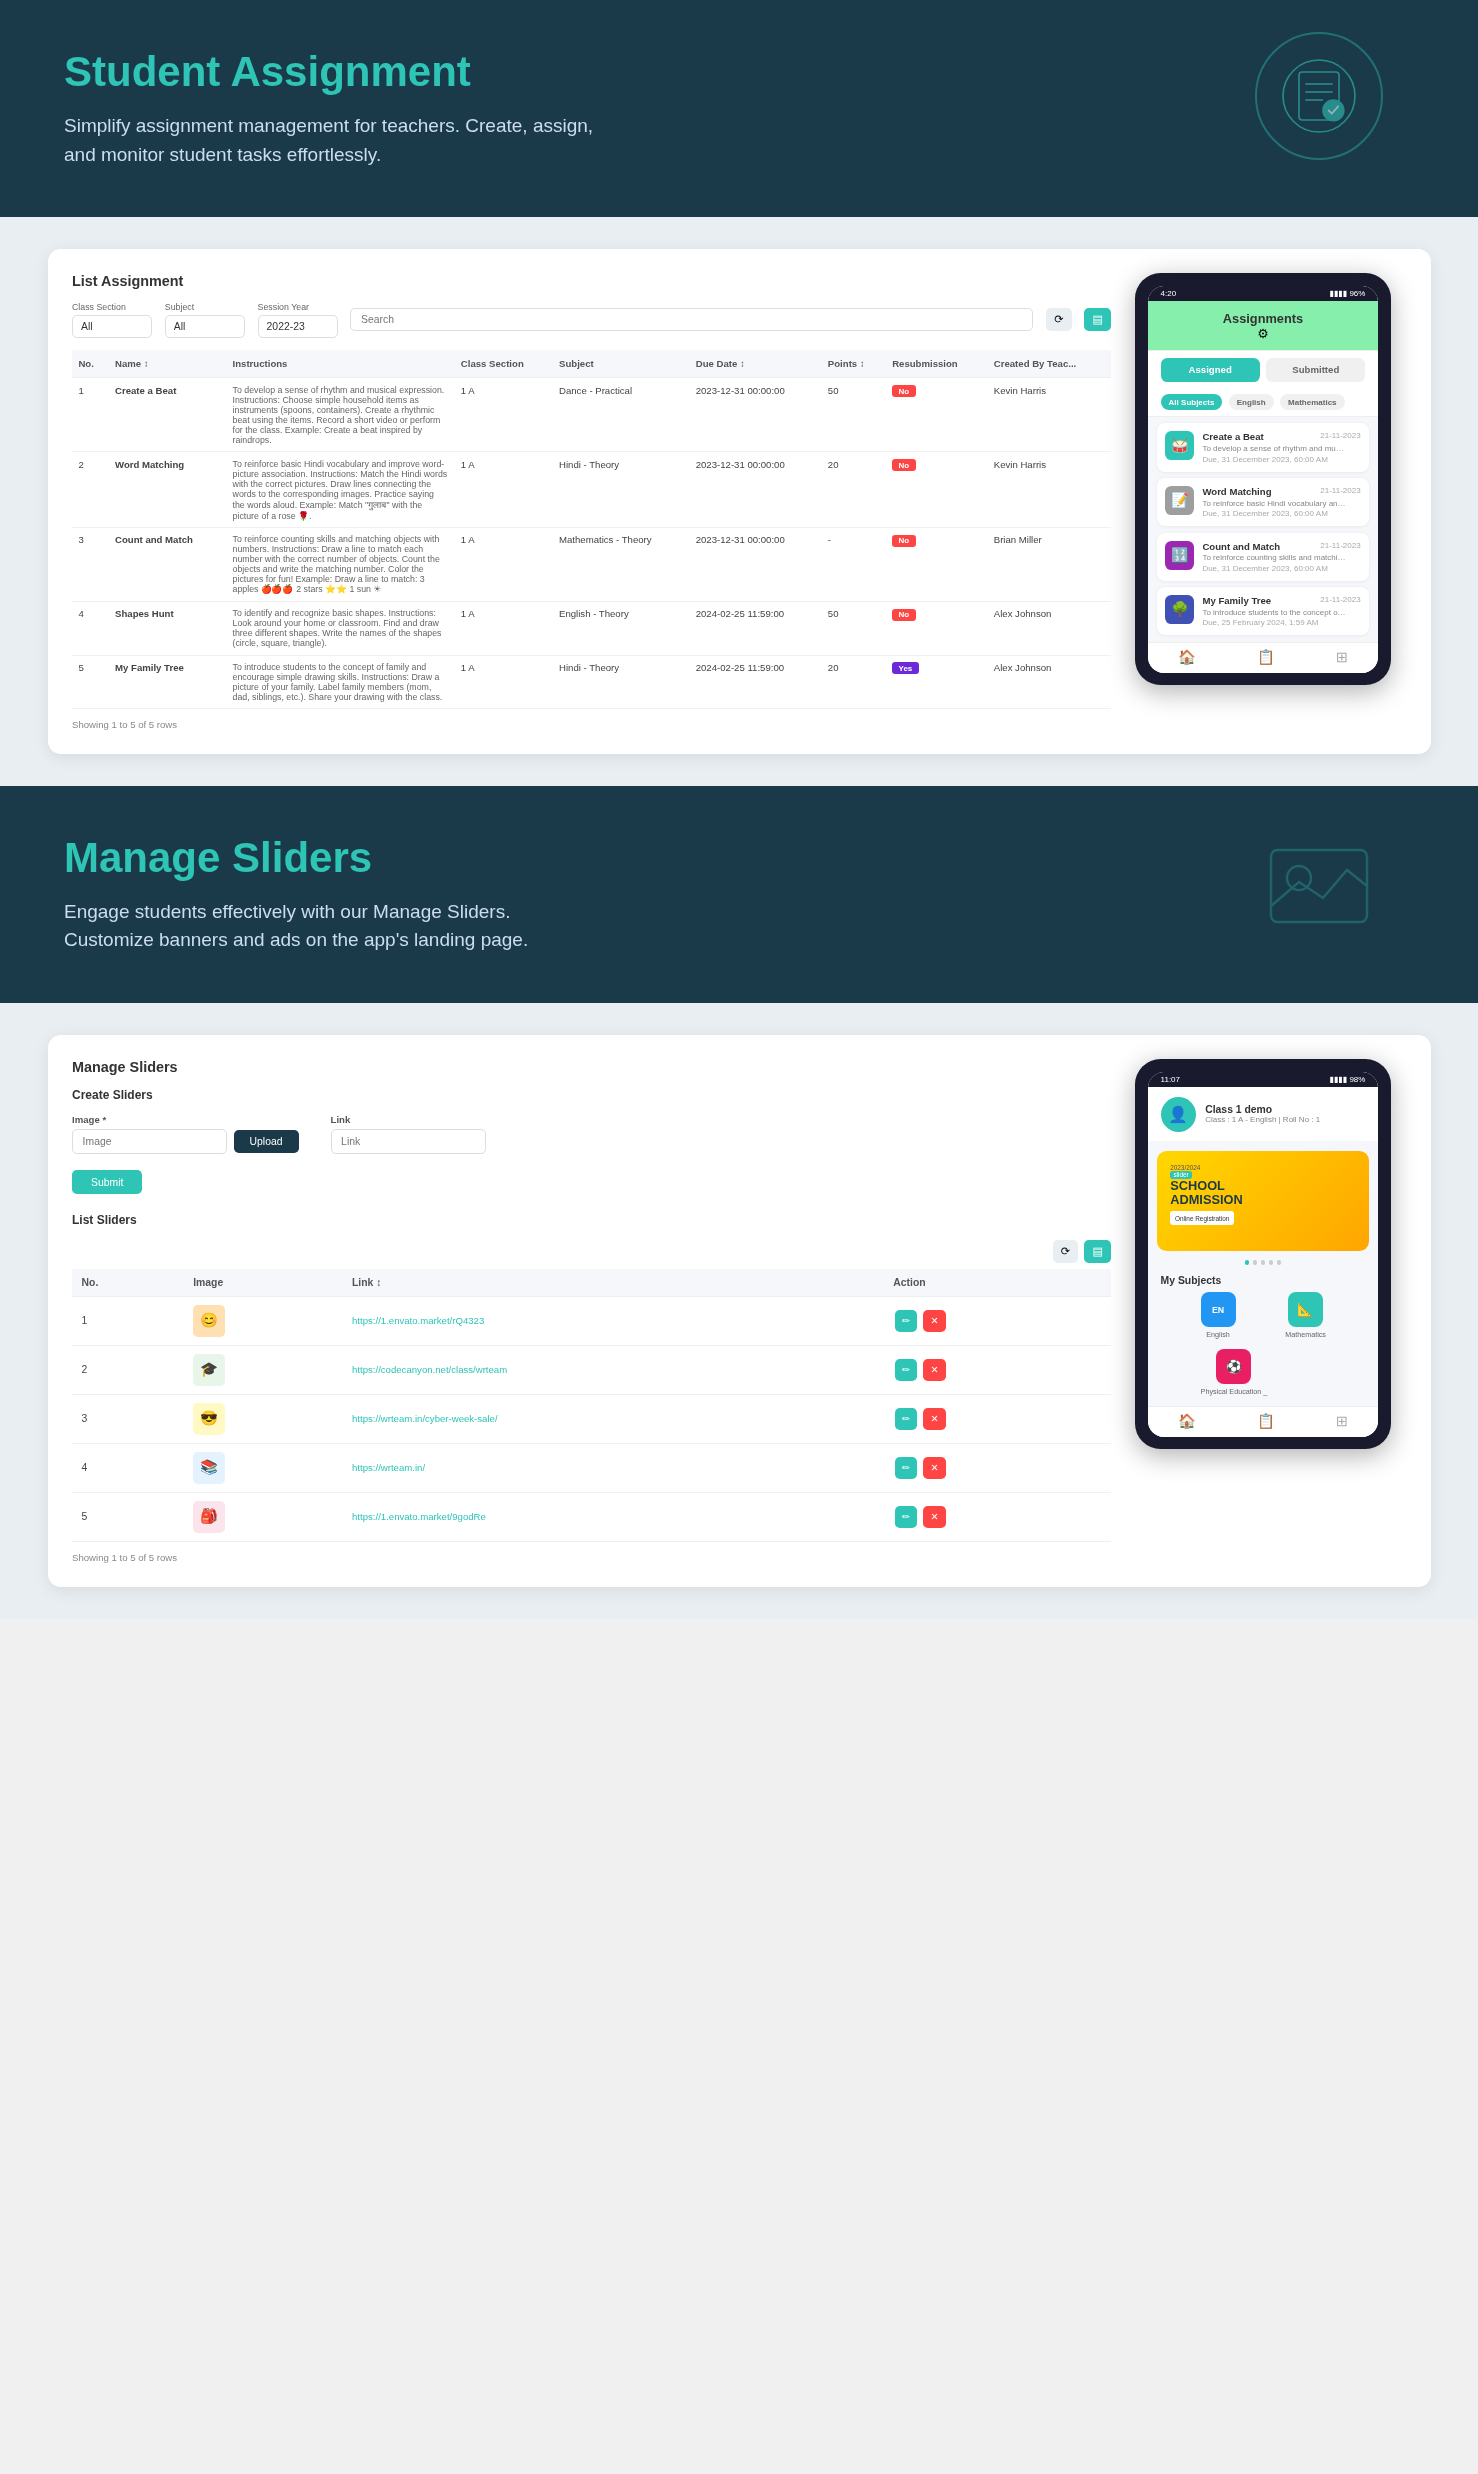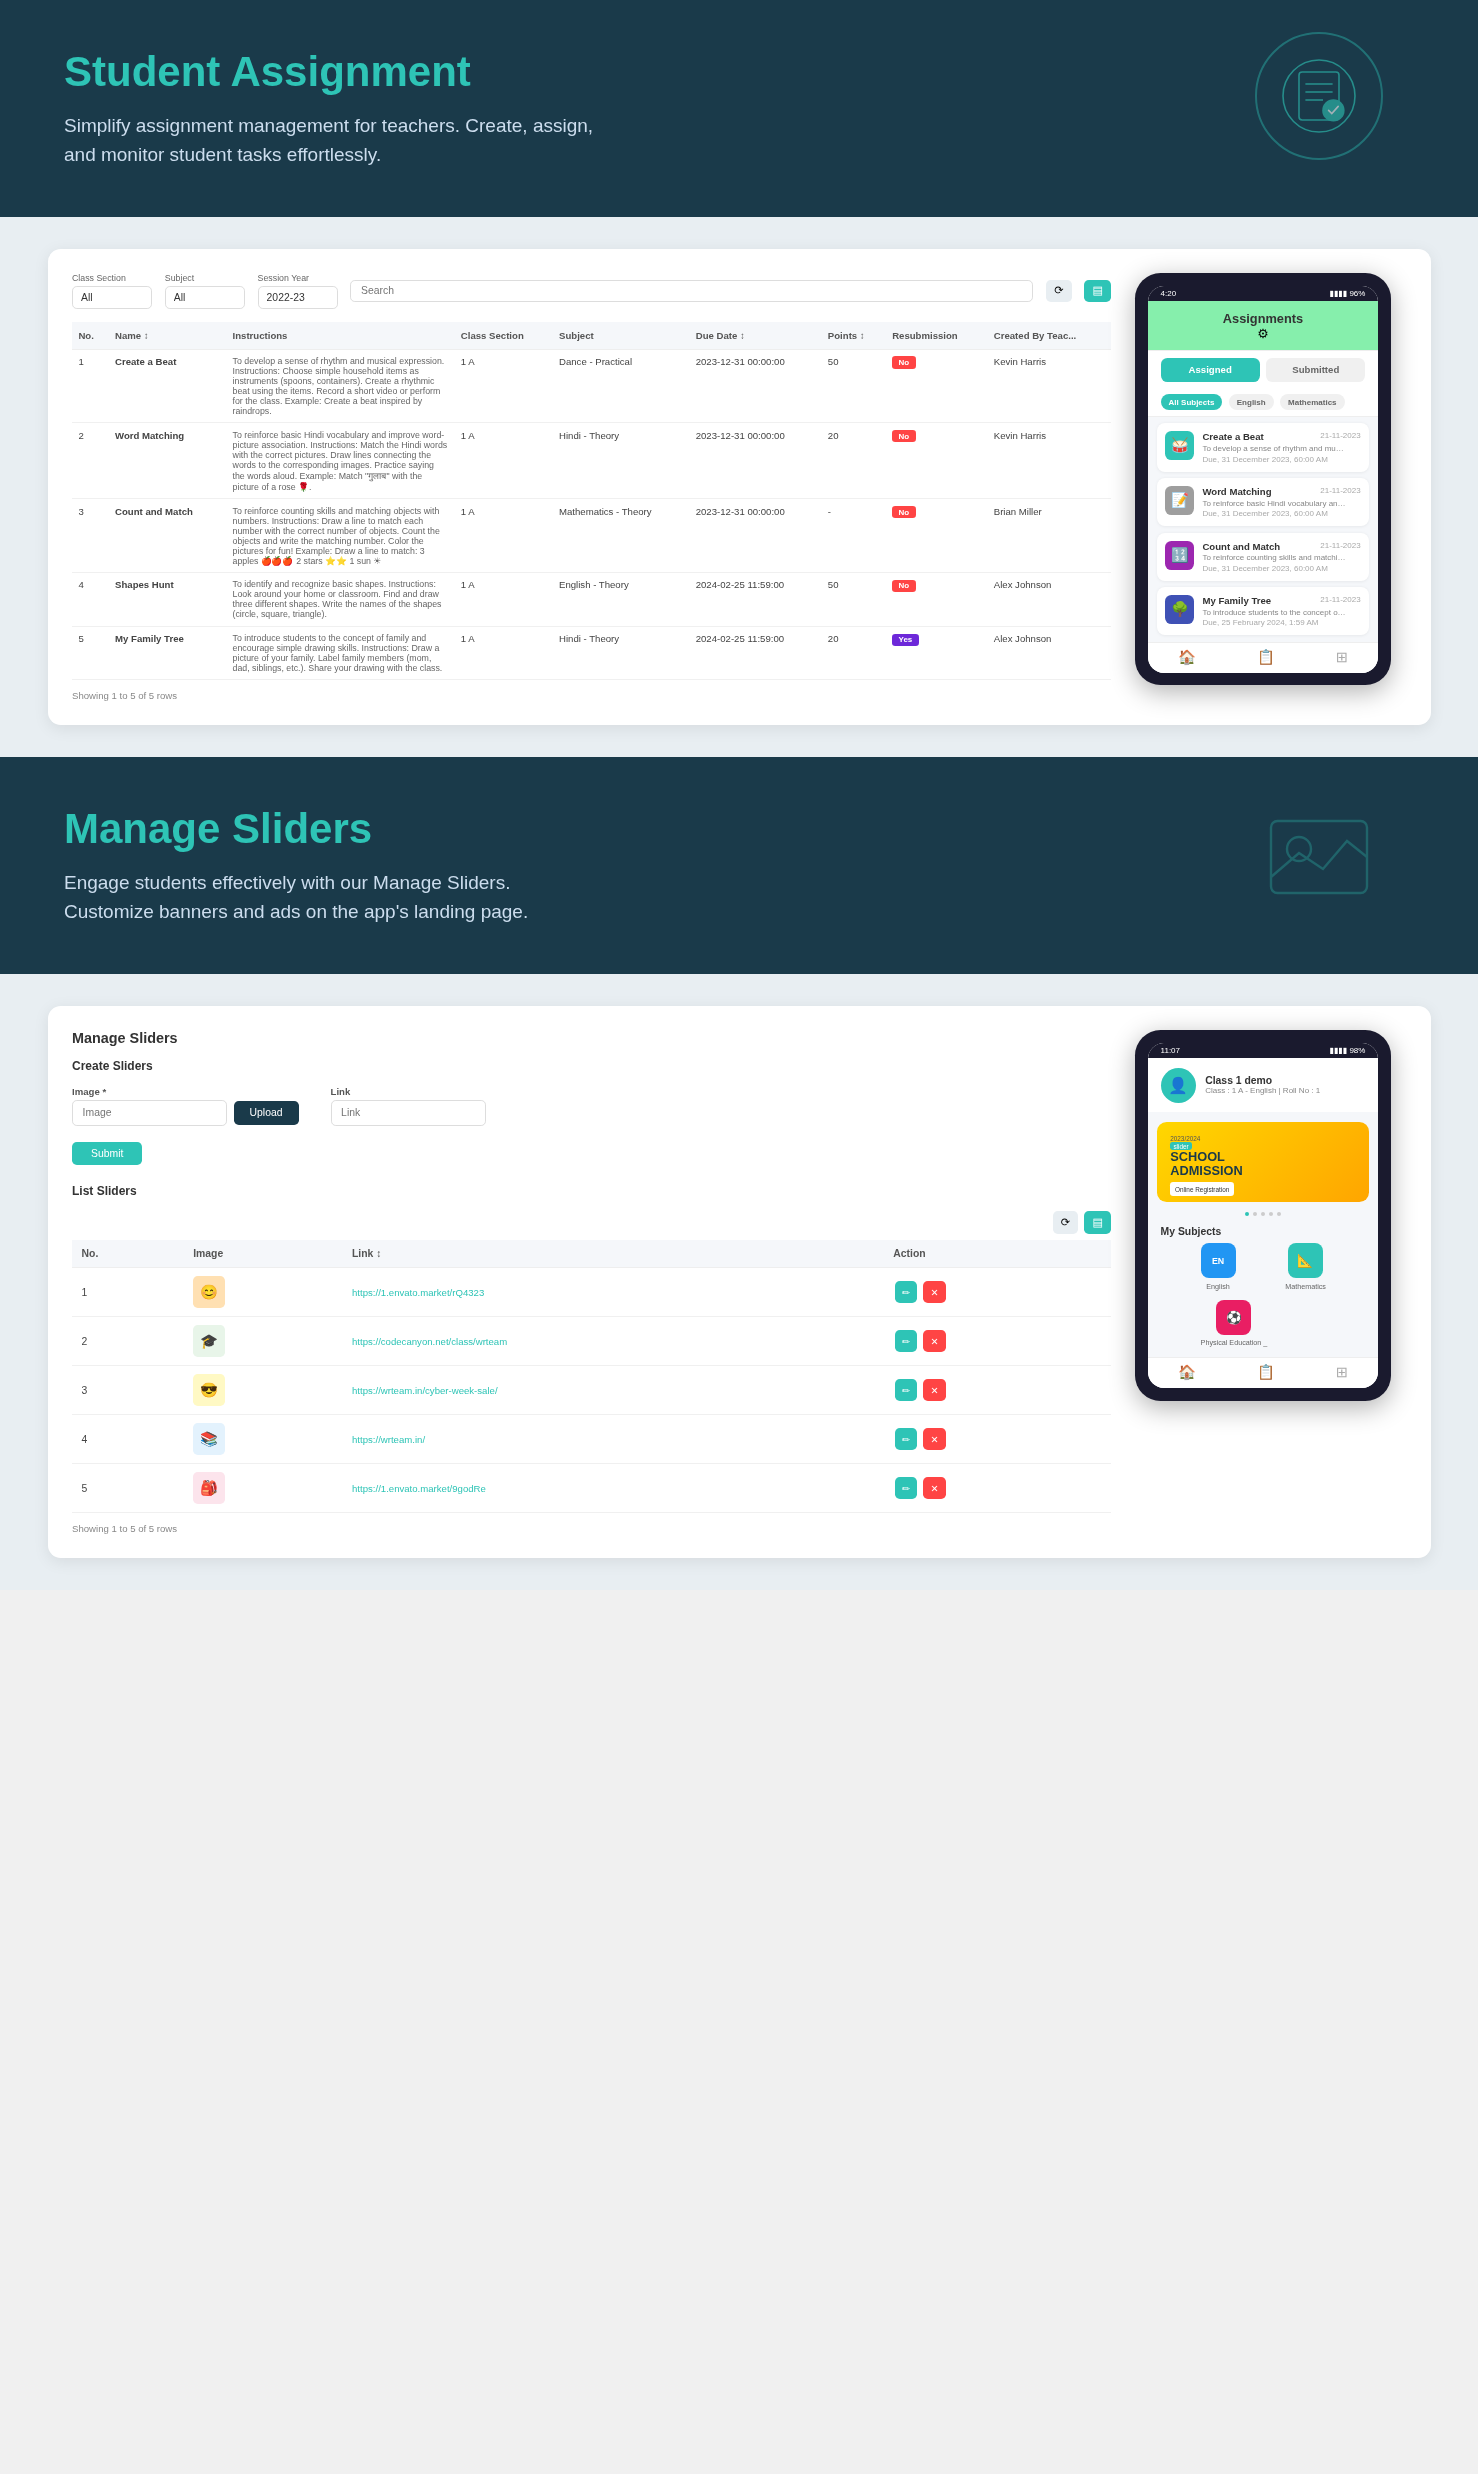--- a/index.html
+++ b/index.html
@@ -228,21 +228,21 @@
       overflow: hidden;
     }
     .p2-status { background: #1a1a2e; color: white; font-size: 8px; padding: 3.2px 12.8px; display: flex; justify-content: space-between; border-radius: 16px 16px 0 0; gap: 32px; }
     .p2-top { background: white; padding: 9.6px 12.8px; display: flex; align-items: center; gap: 9.6px; }
     .avatar { width: 35px; height: 35px; border-radius: 50%; background: #2ec4b6; display: flex; align-items: center; justify-content: center; font-size: 16px; }
     .p2-user-info .name { font-size: 10.4px; font-weight: 700; color: #333; }
     .p2-user-info .detail { font-size: 8px; color: #888; }
     .slider-banner {
       margin: 9.6px; border-radius: 9.6px; overflow: hidden;
       background: linear-gradient(135deg, #FFD700, #FFA500);
-      padding: 12.8px; position: relative; height: 80px;
+      padding: 12.8px; position: relative; height: 100px;
     }
     .banner-year { font-size: 6.4px; color: #555; }
     .banner-title { font-size: 12.8px; font-weight: 900; color: #1a3a4a; line-height: 1.1; }
     .dots { display: flex; gap: 3.2px; justify-content: center; margin: 3.2px 0; }
     .dot { width: 4.8px; height: 4.8px; border-radius: 50%; }
     .dot.active { background: #2ec4b6; }
     .dot.inactive { background: #ccc; }
     .my-subjects-label { font-size: 10.4px; font-weight: 700; padding: 6.4px 12.8px 3.2px; color: #333; }
     .subjects-grid { display: flex; gap: 9.6px; padding: 3.2px 12.8px 9.6px; flex-wrap: wrap; }
     .subject-item { display: flex; flex-direction: column; align-items: center; gap: 3.2px; margin-left: 40px; }
@@ -277,20 +277,21 @@
       <circle cx="68" cy="68" r="14" fill="#2ec4b6"></circle>
       <path d="M62 68 L66 72 L74 63" stroke="white" stroke-width="2" fill="none" stroke-linecap="round"></path>
     </svg>
   </div>
 </div>
 
 <div class="panel-wrapper">
   <div class="panel">
 
     <div class="panel-left">
+      <div class="section-title">List Assignment</div>
 
       <div class="filters">
         <div class="filter-group">
           <span class="filter-label">Class Section</span>
           <select class="filter-select">
             <option>All</option>
           </select>
         </div>
         <div class="filter-group">
           <span class="filter-label">Subject</span>

